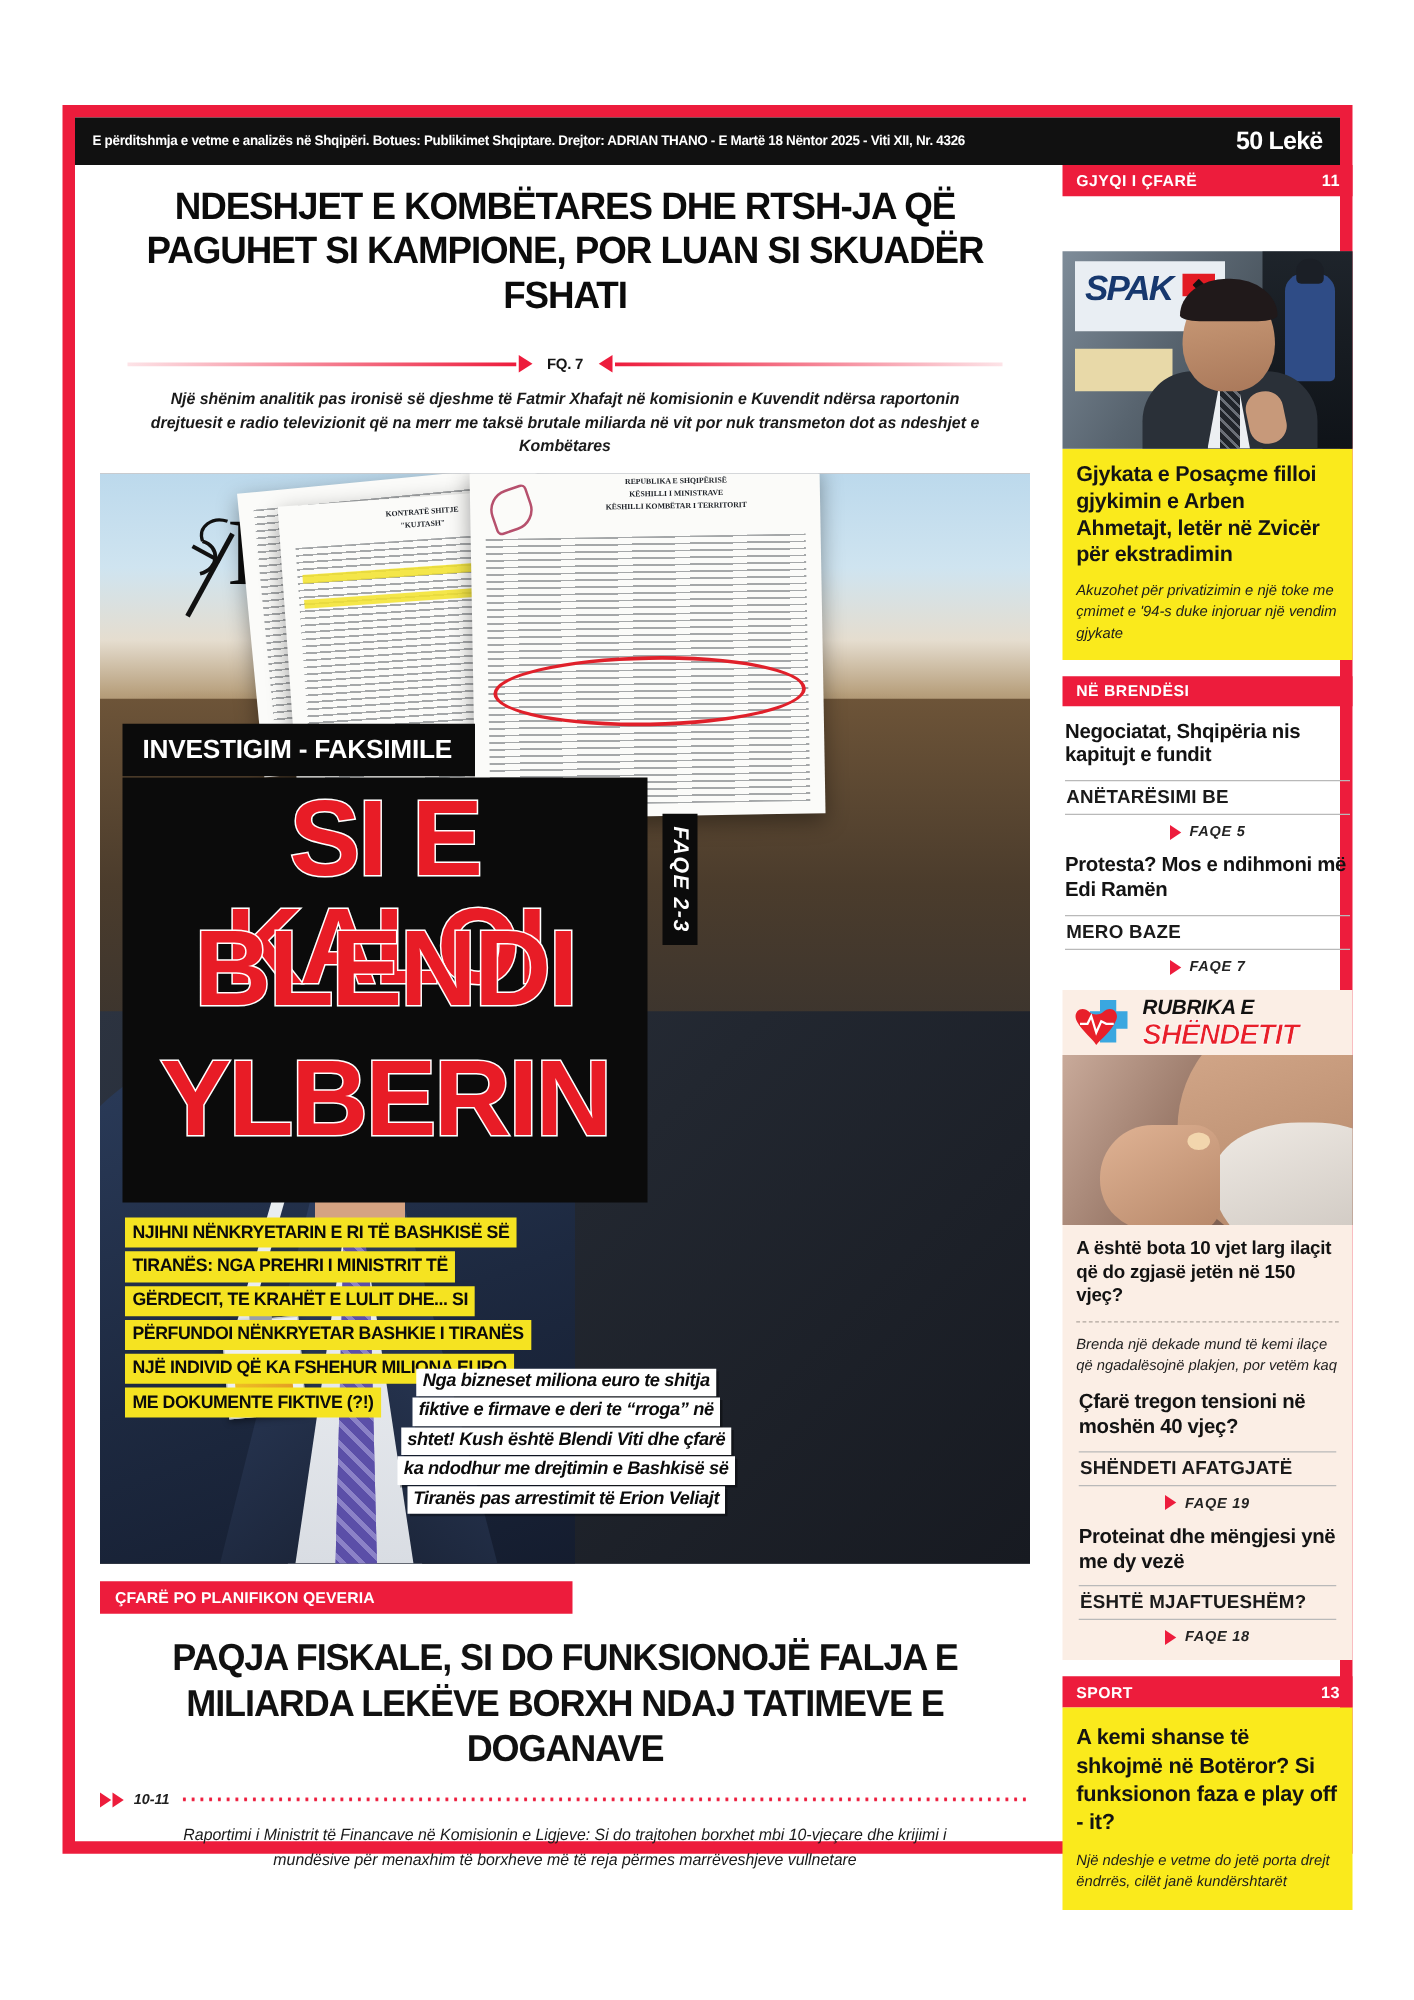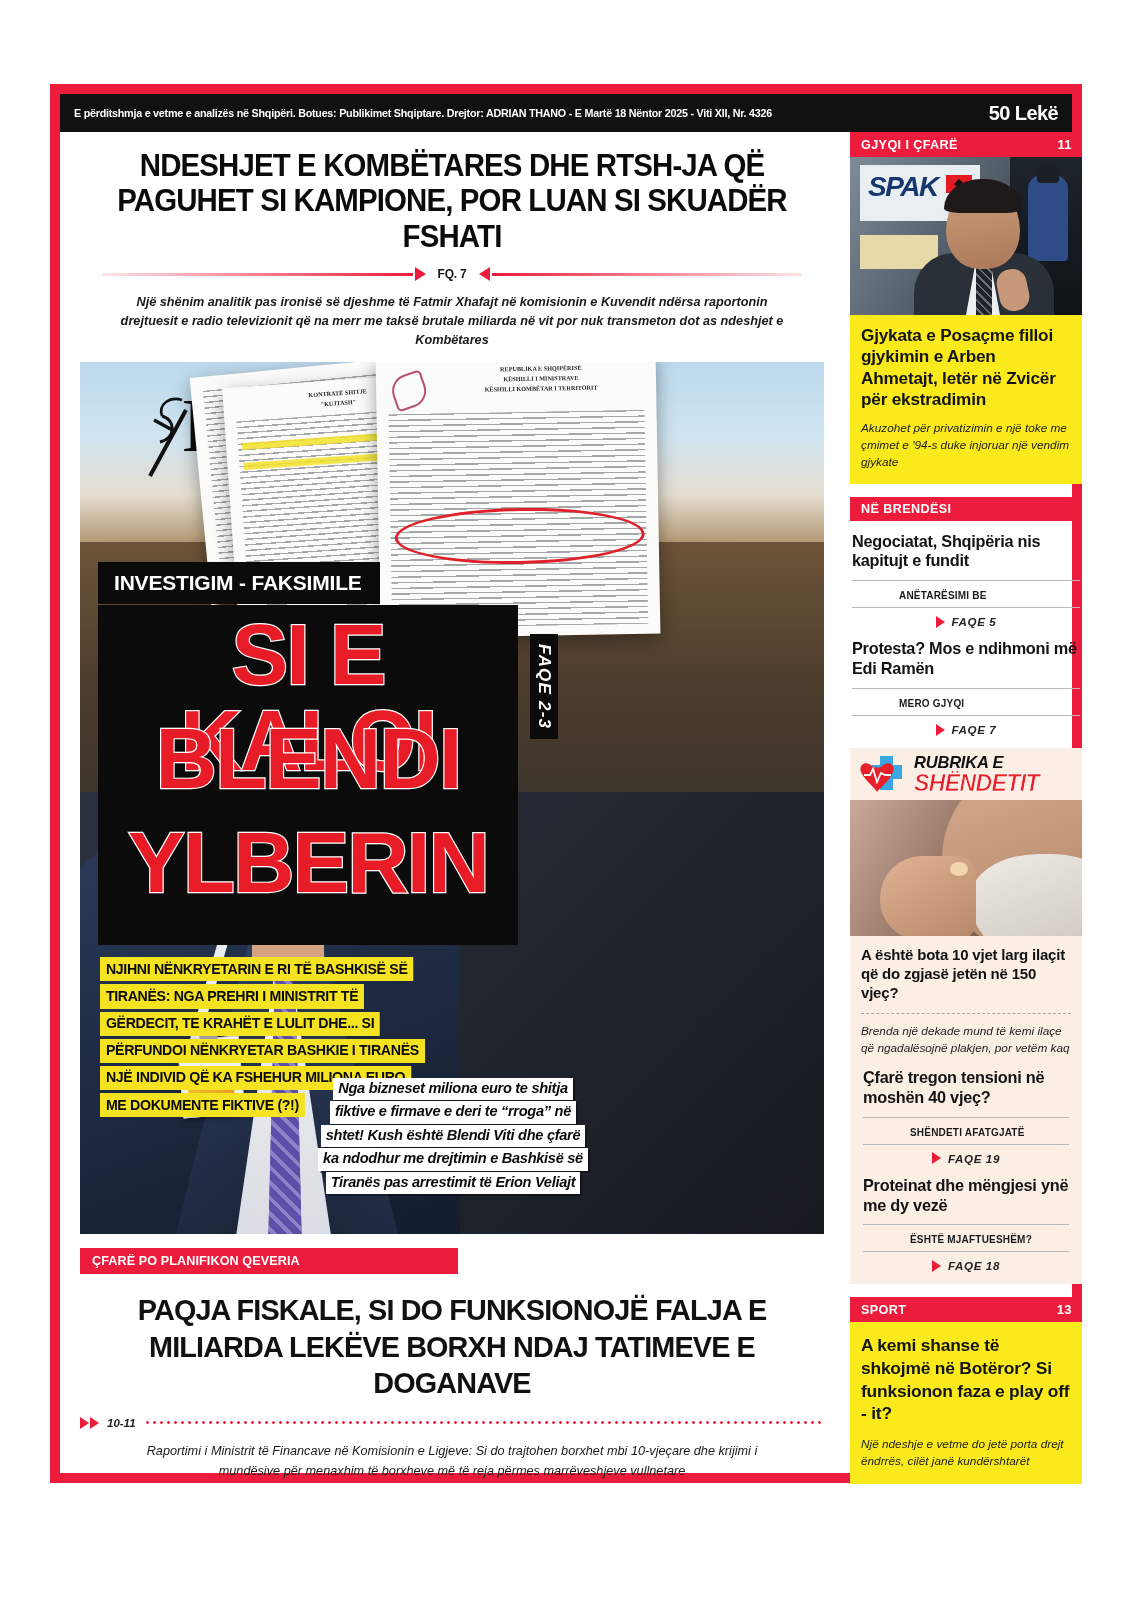--- a/index.html
+++ b/index.html
@@ -74,21 +74,21 @@
     line-height: 1.16;
     text-align: center;
     letter-spacing: -0.9px;
     color: #0b0b0b;
     transform: scaleX(0.965);
   }
   #lead-ref {
     display: flex; align-items: center;
     justify-content: center;
     gap: 0;
-    margin: 13px 22px 0 22px;
+    margin: 30px 22px 0 22px;
   }
   .ref-rule {
     flex: 1; height: 3px;
     background: linear-gradient(to right, rgba(237,28,60,0.12), #ed1c3c);
   }
   .ref-rule.right {
     background: linear-gradient(to left, rgba(237,28,60,0.12), #ed1c3c);
   }
   .ref-tri-r {
     width: 0; height: 0;
@@ -505,20 +505,21 @@
 
   .side-photo {
     position: relative;
     width: 100%; height: 158px;
     overflow: hidden;
     background: #3a4652;
   }
   
   #photo-spak {
     background: linear-gradient(120deg, #7e8c99 0%, #58646f 40%, #2b3339 100%);
+    margin-top: 44px;
   }
   .spak-banner {
     position: absolute; left: 10px; top: 8px;
     width: 120px; height: 56px;
     background: #e9eef3;
   }
   .spak-banner b {
     position: absolute; left: 8px; top: 6px;
     font-size: 28px; font-weight: bold;
     color: #17386e; letter-spacing: -1.5px;
@@ -623,25 +624,24 @@
     color: #131313;
     letter-spacing: -0.25px;
   }
   .item .tagrule {
     margin-top: 9px;
     border-top: 1px solid #b9b9b9;
     border-bottom: 1px solid #b9b9b9;
     padding: 4px 1px 4px 1px;
   }
   .item .tag {
-    font-size: 10px;
+    font-size: 15px;
     font-weight: bold;
     letter-spacing: 0.2px;
     color: #1a1a1a;
-    margin-left: 46px;
   }
   .item .pgrow {
     display: flex; align-items: center;
     justify-content: center;
     gap: 7px;
     margin-top: 7px;
   }
   .item .pgrow i {
     width: 0; height: 0;
     border-left: 9px solid #ed1c3c;
@@ -906,21 +906,21 @@
           </div>
           <div class="pgrow">
             <i></i>
             <span>FAQE 5</span>
           </div>
         </div>
 
         <div class="item">
           <h4>Protesta? Mos e ndihmoni më Edi Ramën</h4>
           <div class="tagrule">
-            <span class="tag">MERO GJYQI</span>
+            <span class="tag">MERO BAZE</span>
           </div>
           <div class="pgrow">
             <i></i>
             <span>FAQE 7</span>
           </div>
         </div>
       </div>
 
       <div id="health">
         <div id="health-head">

